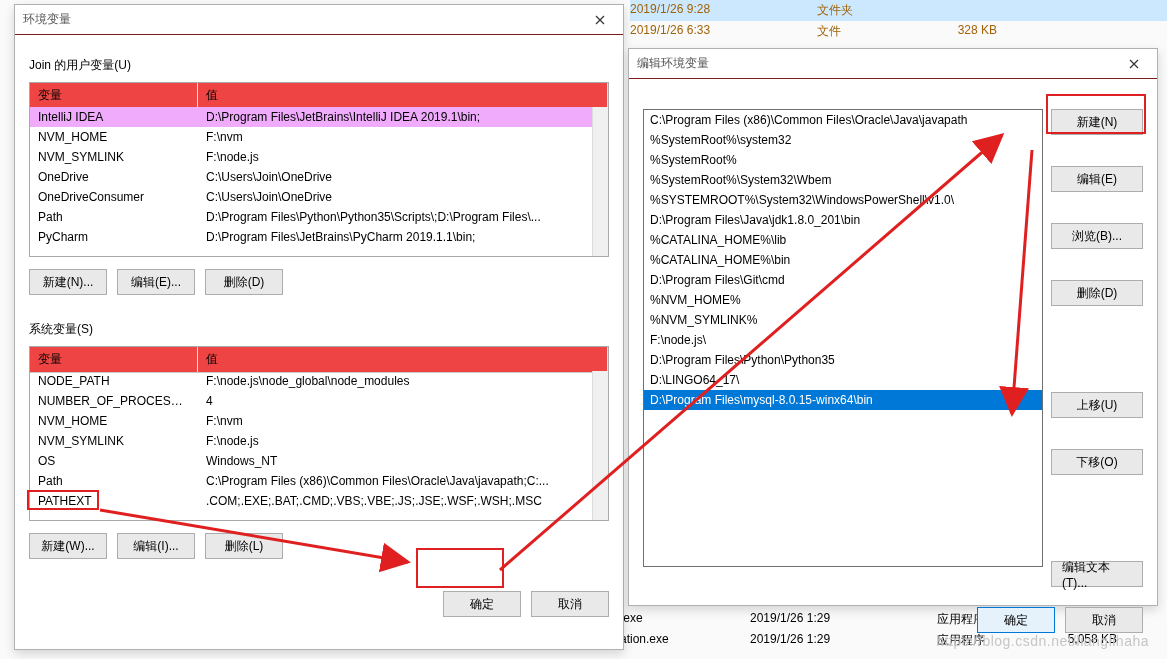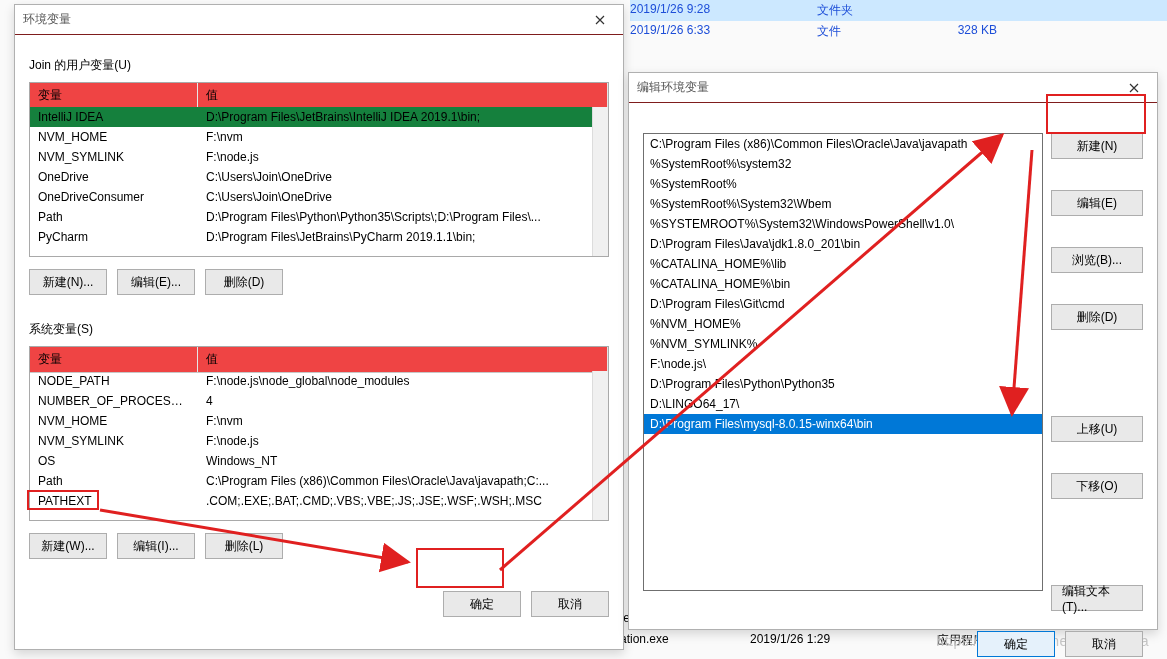--- a/index.html
+++ b/index.html
@@ -23,21 +23,21 @@
   .table-wrap {
     border: 1px solid #a9a9a9; margin: 4px 14px 6px; height: 175px; position: relative; background: #fff;
   }
   .table-head { display:flex; background:#ef4444; border-bottom:1px solid #c7c7c7; }
   .th { padding: 4px 8px; border-right: 1px solid #e6e6e6; }
   .th.c0 { width: 168px; }
   .th.c1 { flex:1; }
   .scroll-stub { width: 16px; background:#f0f0f0; border-left:1px solid #dcdcdc; position:absolute; right:0; top:24px; bottom:0; }
   .tbody { position:absolute; top:24px; left:0; right:16px; bottom:0; overflow:hidden; }
   .tr { display:flex; padding:1px 0; }
-  .tr.sel { background:#15803d; }
+  .tr.sel { background:#f0abfc; }
   .td { padding: 2px 8px; white-space: nowrap; overflow:hidden; text-overflow: ellipsis; }
   .td.c0 { width: 168px; }
   .td.c1 { flex:1; }
 
   .btn-row { display:flex; gap:10px; padding: 6px 14px 10px; }
   .btn {
     min-width: 78px; height: 26px; background:#e9e9e9; border:1px solid #adadad;
     display:inline-flex; align-items:center; justify-content:center; cursor:pointer; padding:0 10px;
   }
   .btn.primary { border-color:#0078d7; background:#e5f1fb; }
@@ -47,21 +47,21 @@
   .path-body { display:flex; gap:8px; padding: 30px 14px 10px; }
   .path-list {
     flex: 1; border:1px solid #6f6f6f; height: 458px; background:#fff; position:relative; overflow:hidden;
   }
   .path-list .li { padding:3px 6px; white-space:nowrap; overflow:hidden; text-overflow:ellipsis; }
   .path-list .li.sel { background:#0078d7; color:#fff; }
   .side-btns { display:flex; flex-direction:column; gap:31px; width:92px;justify-content:center; }
   .side-btns .gap { height: 24px; }
 
   
-  .bg-rows { position:absolute; left:630px; top:0; right:0; color:#1d4ed8; }
+  .bg-rows { position:absolute; left:630px; top:0; right:0; color:#a16207; }
   .bg-row { display:flex; gap:30px; padding:2px 0; }
   .bg-row .d { width:120px; } .bg-row .t { width:80px;margin-left:37px; } .bg-row .s { width:70px; text-align:right;}
   .bg-row.sel { background:#cce8ff; }
   .watermark { position:absolute; right:18px; bottom:10px; color:#c6c6c6; font-size:14px; letter-spacing:0.5px; pointer-events:none;}
 
   
   .red-box { position:absolute; border:2px solid #e02020; pointer-events:none; }
   svg.anno { position:absolute; left:0; top:0; width:1167px; height:659px; pointer-events:none; }
 </style>
 </head>
@@ -195,21 +195,21 @@
     <div class="btn">删除(L)</div>
   </div>
 
   <div style="height:12px"></div>
   <div class="dialog-footer">
     <div class="btn">确定</div>
     <div class="btn">取消</div>
   </div>
 </div>
 
-<div class="dialog" style="left:628px; top:48px; width:530px; height:558px;margin-top:24px;">
+<div class="dialog" style="left:628px; top:48px; width:530px; height:558px;">
   <div class="titlebar">
     <span>编辑环境变量</span>
     <span class="close">
       <svg viewBox="0 0 10 10">
           <path d="M1 1 L9 9 M9 1 L1 9" stroke="#333" stroke-width="1.2" fill="none"></path>
         </svg>
     </span>
   </div>
   <div class="path-body">
     <div class="path-list" id="pathList">

